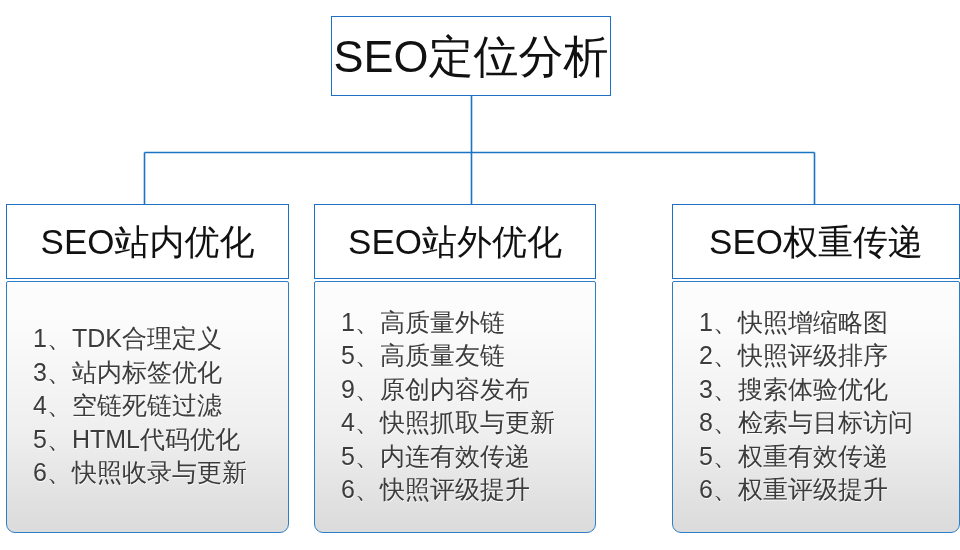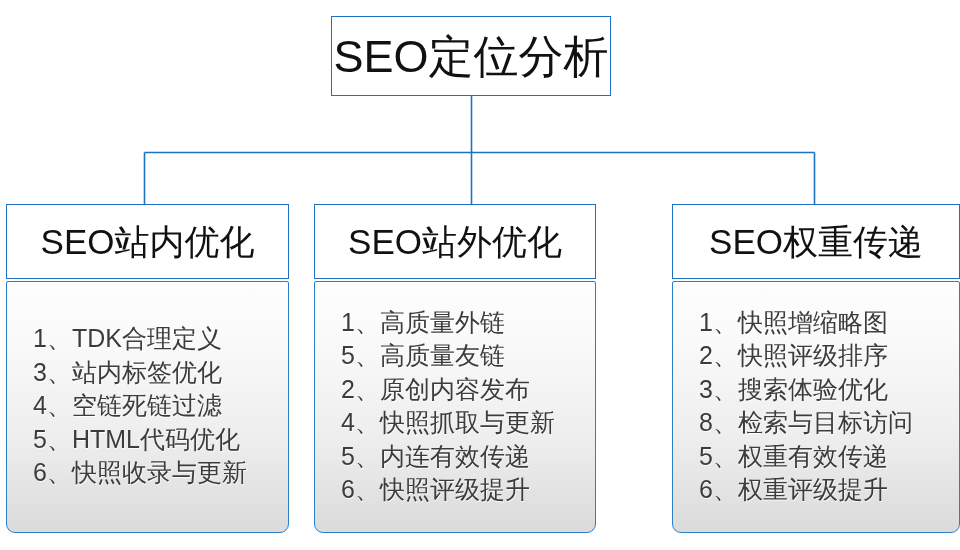--- a/index.html
+++ b/index.html
@@ -141,21 +141,21 @@
   </div>
 
   <div class="branch" id="branch-2">
     <div class="branch-header">
       <span class="branch-header-label">SEO站外优化</span>
     </div>
     <div class="branch-body">
       <ul class="branch-list">
         <li>1、高质量外链</li>
         <li>5、高质量友链</li>
-        <li>2、原创内容发布</li>
+        <li>9、原创内容发布</li>
         <li>4、快照抓取与更新</li>
         <li>5、内连有效传递</li>
         <li>6、快照评级提升</li>
       </ul>
     </div>
   </div>
 
   <div class="branch" id="branch-3">
     <div class="branch-header">
       <span class="branch-header-label">SEO权重传递</span>

